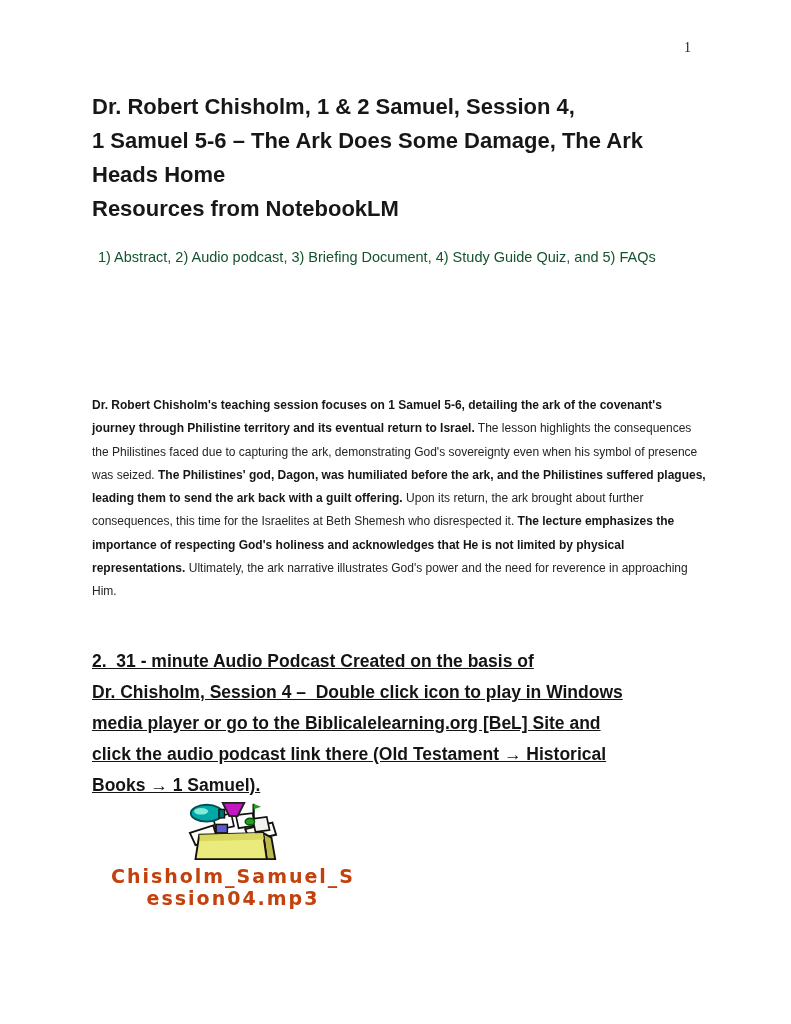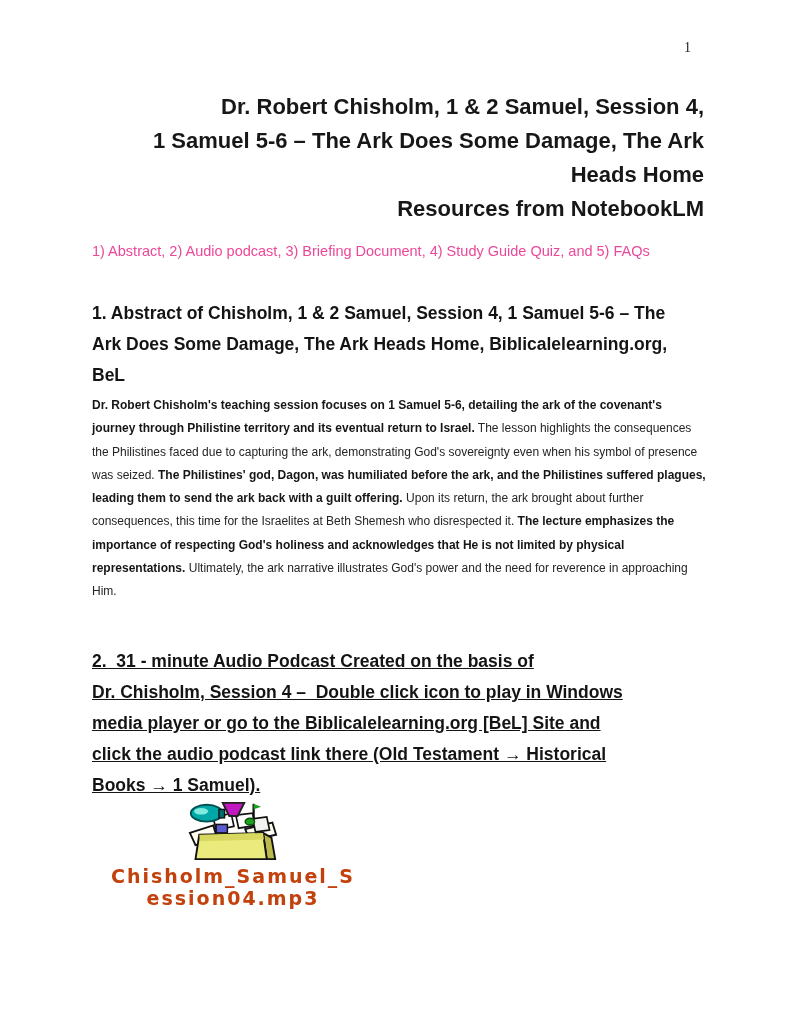--- a/index.html
+++ b/index.html
@@ -12,26 +12,26 @@
     overflow:hidden;
   }
   .page-number{
     position:absolute;top:40px;left:684px;
     font-family:"Liberation Serif","DejaVu Serif",serif;
     font-size:14px;color:#222;
   }
   .doc-title{
     position:absolute;top:90px;left:92px;width:612px;margin:0;
     font-size:22px;font-weight:bold;color:#171717;
-    text-align:right;line-height:34px;
+    text-align:left;line-height:34px;
     white-space:pre-line;
   }
   .resources{
-    position:absolute;top:241px;left:92px;width:640px;margin:0;
-    font-size:14.5px;line-height:21px;color:#ec4899;
+    position:absolute;top:241px;left:92px;width:640px;margin:6px;
+    font-size:14.5px;line-height:21px;color:#14532d;
   }
   .heading{
     position:absolute;left:92px;width:650px;margin:0;
     font-size:17.5px;font-weight:bold;color:#141414;
     line-height:31px;white-space:pre-line;
   }
   .heading.s1{top:298px;}
   .heading.s2{top:646px;text-decoration:underline;}
   .bodytext{
     position:absolute;top:394px;left:92px;width:616px;margin:0;
@@ -58,23 +58,20 @@
 
   <div class="page-number">1</div>
 
   <h1 class="doc-title">Dr. Robert Chisholm, 1 &amp; 2 Samuel, Session 4,
 1 Samuel 5-6 – The Ark Does Some Damage, The Ark
 Heads Home
 Resources from NotebookLM</h1>
 
   <p class="resources">1) Abstract, 2) Audio podcast, 3) Briefing Document, 4) Study Guide Quiz, and 5) FAQs</p>
 
-  <h2 class="heading s1">1. Abstract of Chisholm, 1 &amp; 2 Samuel, Session 4, 1 Samuel 5-6 – The
-Ark Does Some Damage, The Ark Heads Home, Biblicalelearning.org,
-BeL</h2>
 
   <p class="bodytext"><b>Dr. Robert Chisholm's teaching session focuses on 1 Samuel 5-6, detailing the ark of the covenant's journey through Philistine territory and its eventual return to Israel.</b><span> The lesson highlights the consequences the Philistines faced due to capturing the ark, demonstrating God's sovereignty even when his symbol of presence was seized. </span><b>The Philistines' god, Dagon, was humiliated before the ark, and the Philistines suffered plagues, leading them to send the ark back with a guilt offering.</b><span> Upon its return, the ark brought about further consequences, this time for the Israelites at Beth Shemesh who disrespected it. </span><b>The lecture emphasizes the importance of respecting God's holiness and acknowledges that He is not limited by physical representations.</b><span> Ultimately, the ark narrative illustrates God's power and the need for reverence in approaching Him.</span></p>
 
   <h2 class="heading s2">2. &nbsp;31 - minute Audio Podcast Created on the basis of
 Dr. Chisholm, Session 4 – &nbsp;Double click icon to play in Windows
 media player or go to the Biblicalelearning.org [BeL] Site and
 click the audio podcast link there (Old Testament → Historical
 Books → 1 Samuel).</h2>
 
   <div class="media-object">

